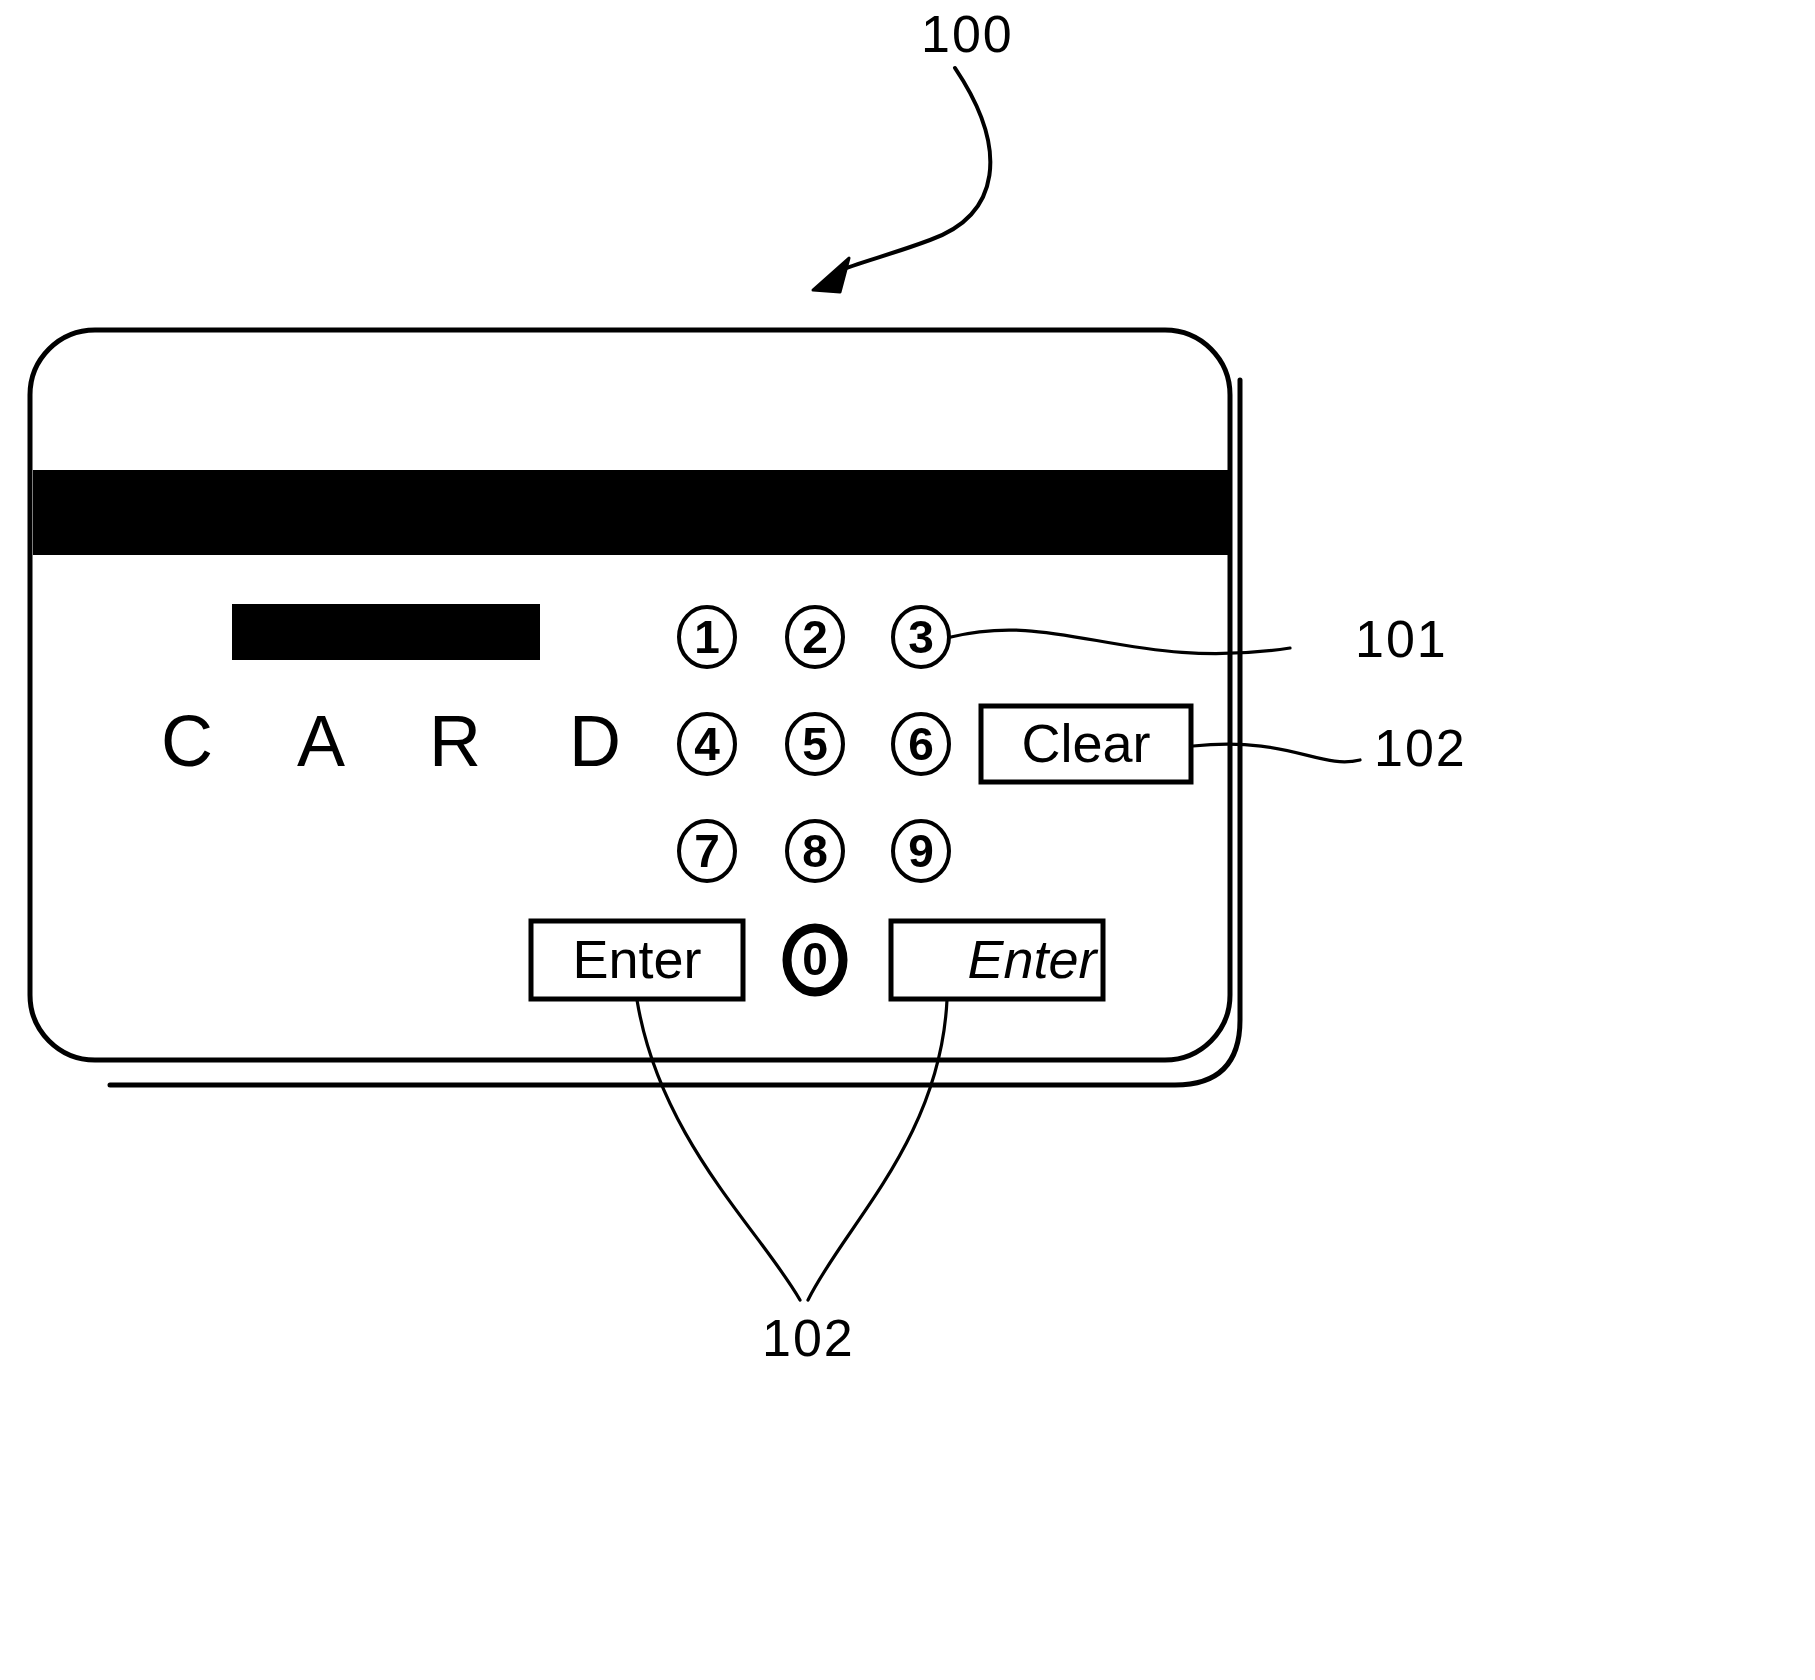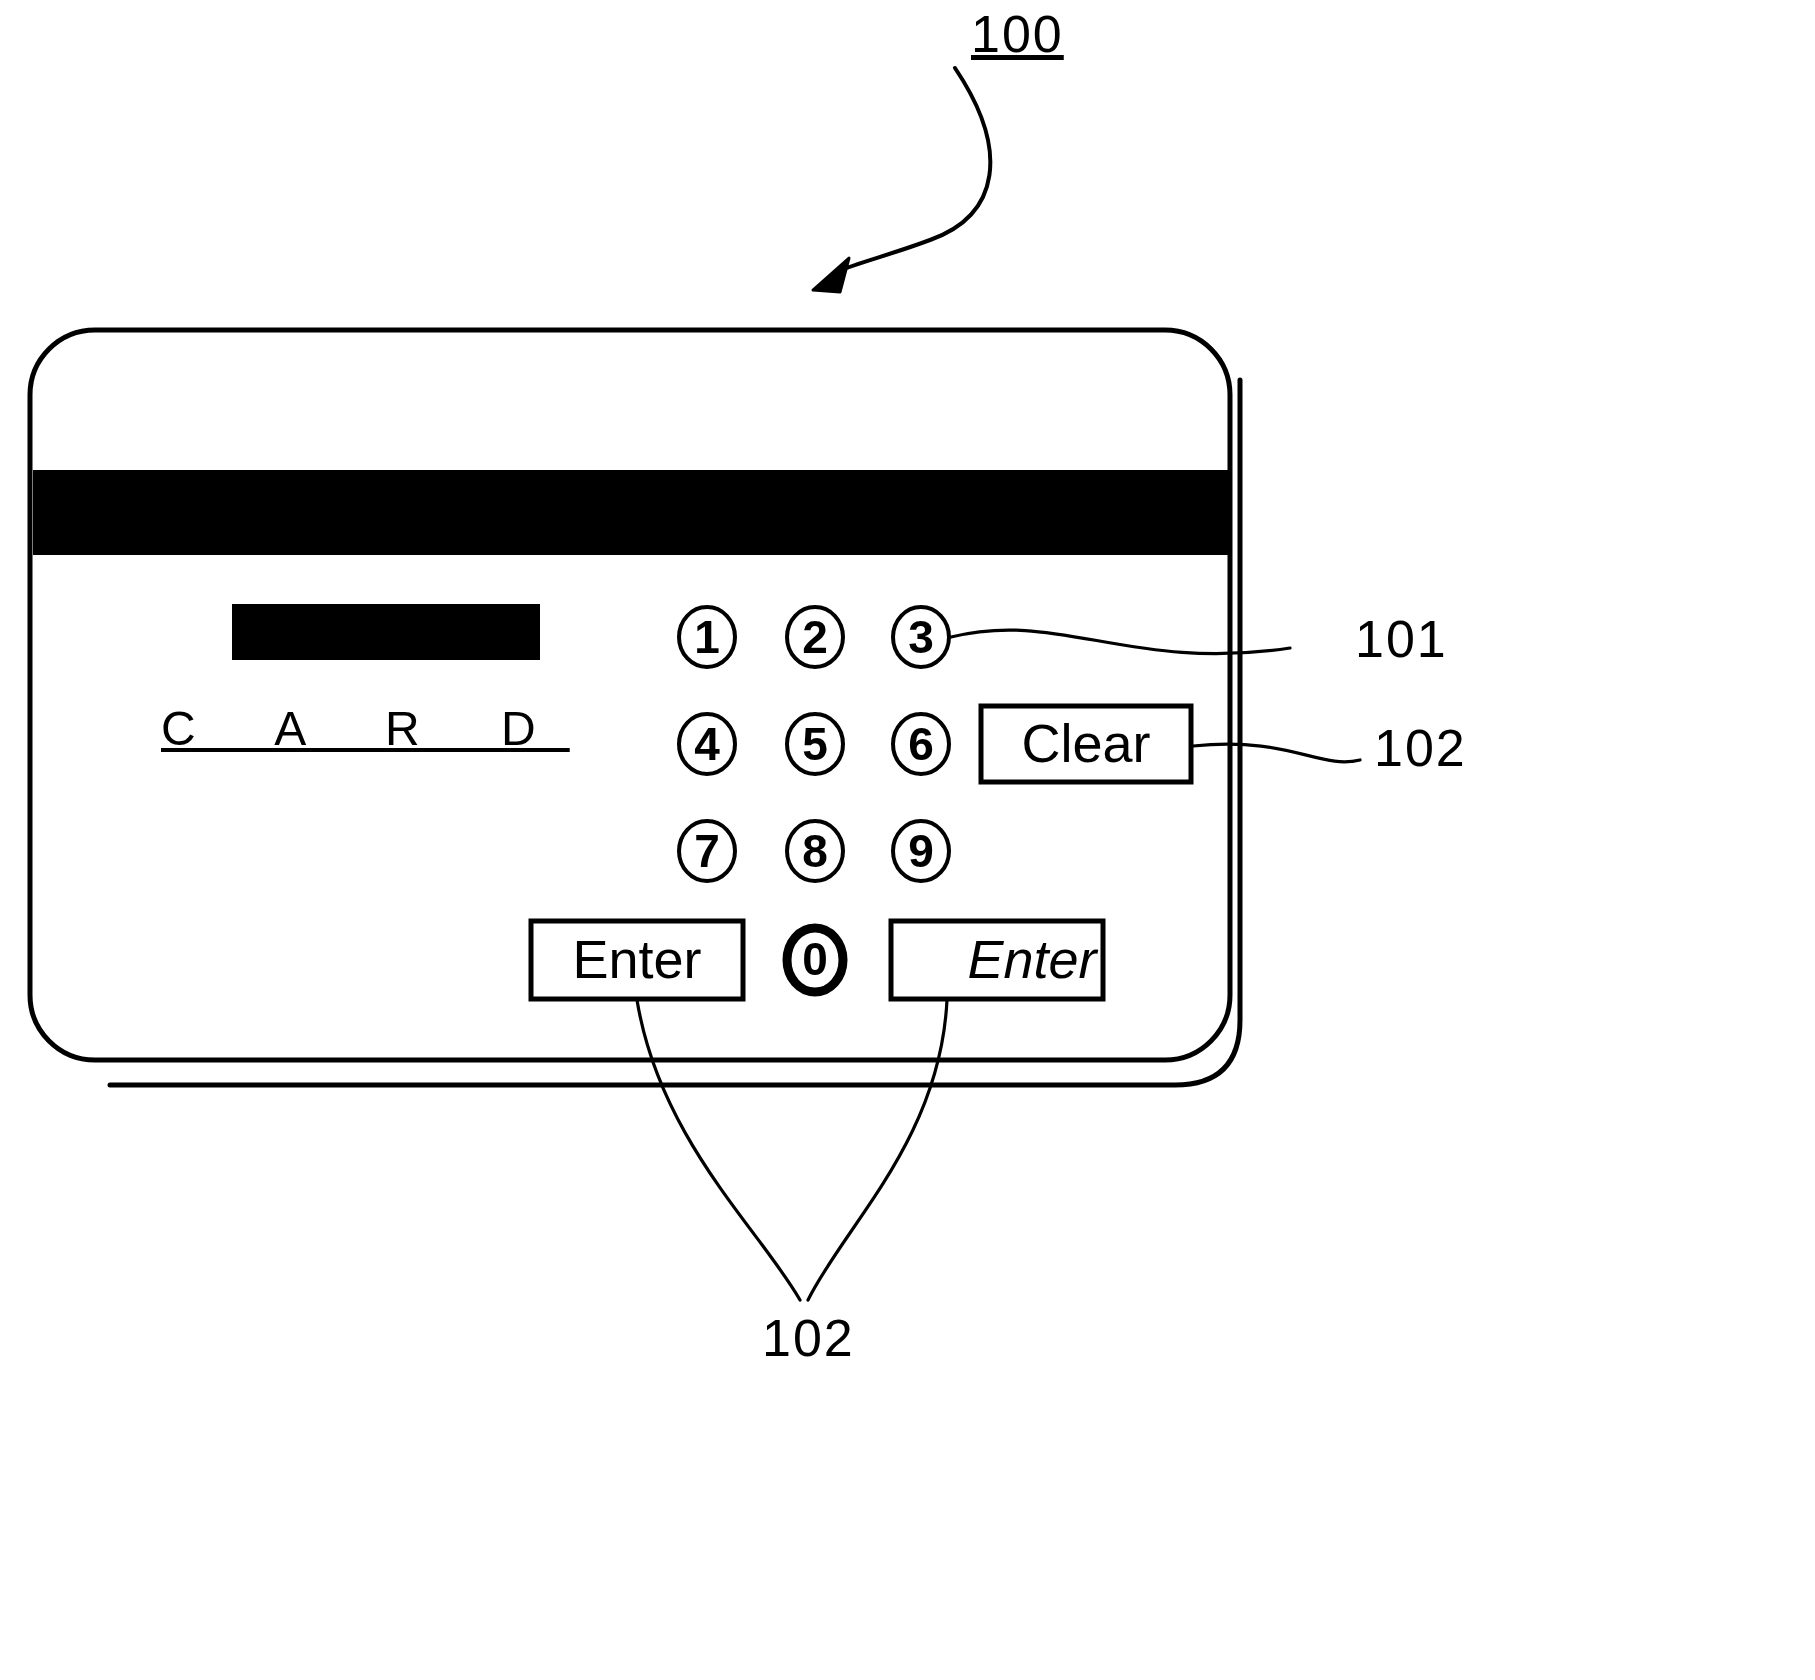--- a/index.html
+++ b/index.html
@@ -36,24 +36,23 @@
     user-select: none;
   }
   
   .ref {
     font-size: 52px;
     font-weight: 400;
     letter-spacing: 2px;
   }
   
   .card-word {
-    font-size: 48px;
+    font-size: 72px;
     font-weight: 400;
     letter-spacing: 34px;
-    text-decoration: underline;
   }
   
   .key-digit {
     font-size: 46px;
     font-weight: 700;
     text-align: center;
   }
   
   .key-label {
     font-size: 54px;
@@ -112,21 +111,21 @@
       <path d="M 637 1000 C 660 1140 760 1230 800 1300"></path>
       <path d="M 947 1000 C 940 1140 845 1225 808 1300"></path>
     </g>
 
     <g>
       <path d="M 955 68 C 1010 150 1000 215 930 240 C 890 255 860 262 836 272" fill="none" stroke="#000000" stroke-width="4" stroke-linecap="round"></path>
       <path d="M 813 290 L 849 258 L 840 292 Z" fill="#000000" stroke="#000000" stroke-width="3" stroke-linejoin="round"></path>
     </g>
   </svg>
 
-  <div class="lbl ref" style="left:971px; top:8px;text-decoration:underline;">100</div>
+  <div class="lbl ref" style="left:921px; top:8px;">100</div>
 
   <div class="lbl ref" style="left:1355px; top:613px;">101</div>
 
   <div class="lbl ref" style="left:1374px; top:722px;">102</div>
 
   <div class="lbl ref" style="left:762px; top:1312px;">102</div>
 
   <div class="lbl card-word" style="left:161px; top:705px;">C A R D</div>
 
   <div class="lbl key-digit" style="left:679px; top:614px; width:56px;">1</div>

